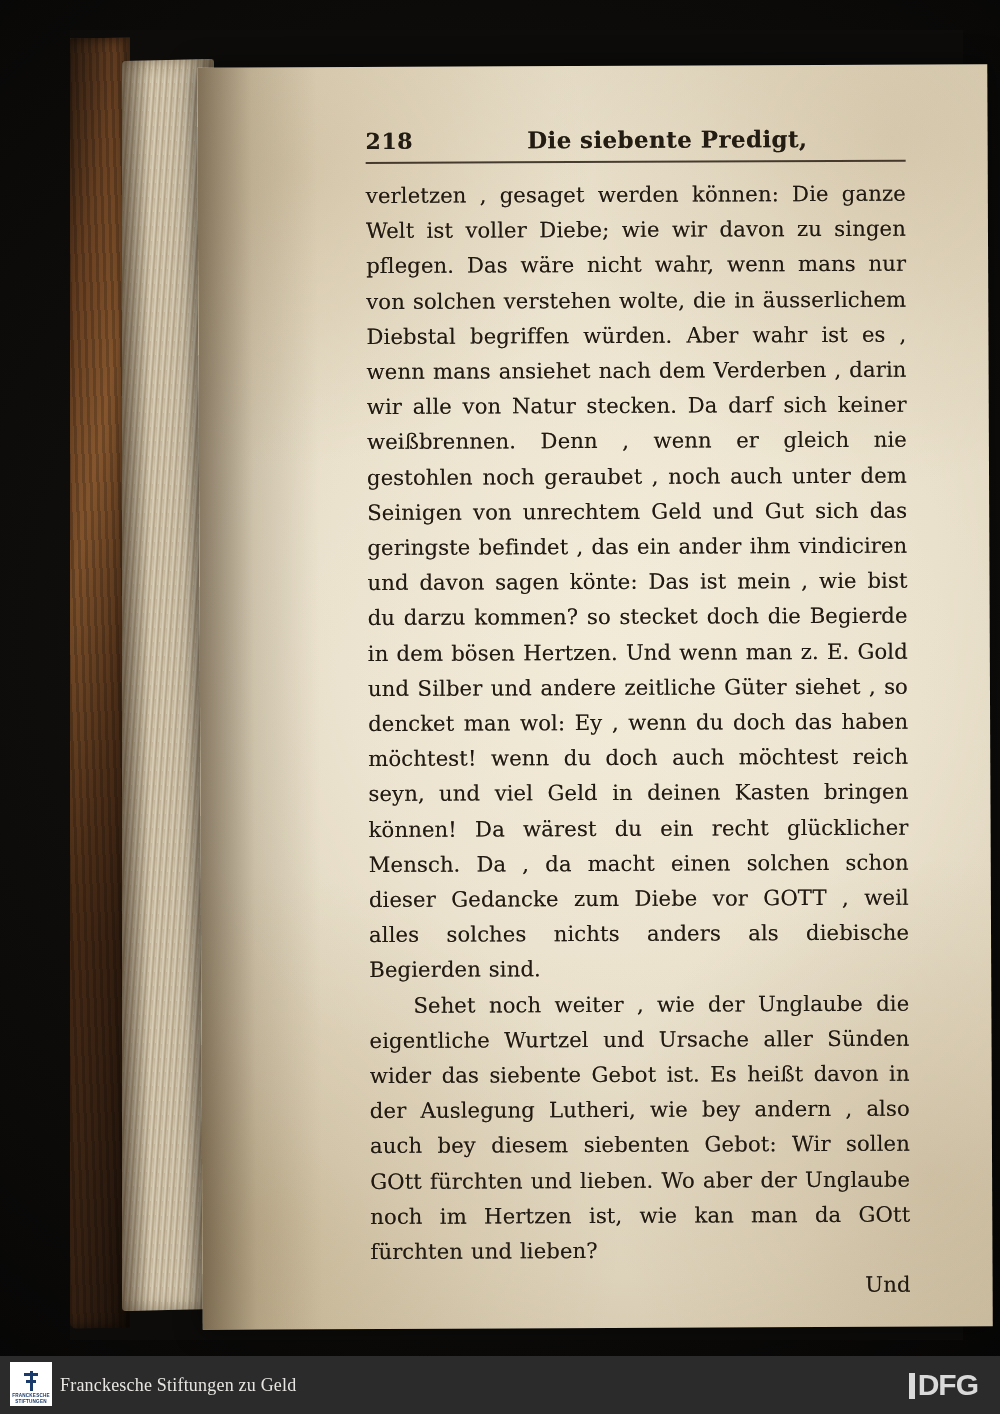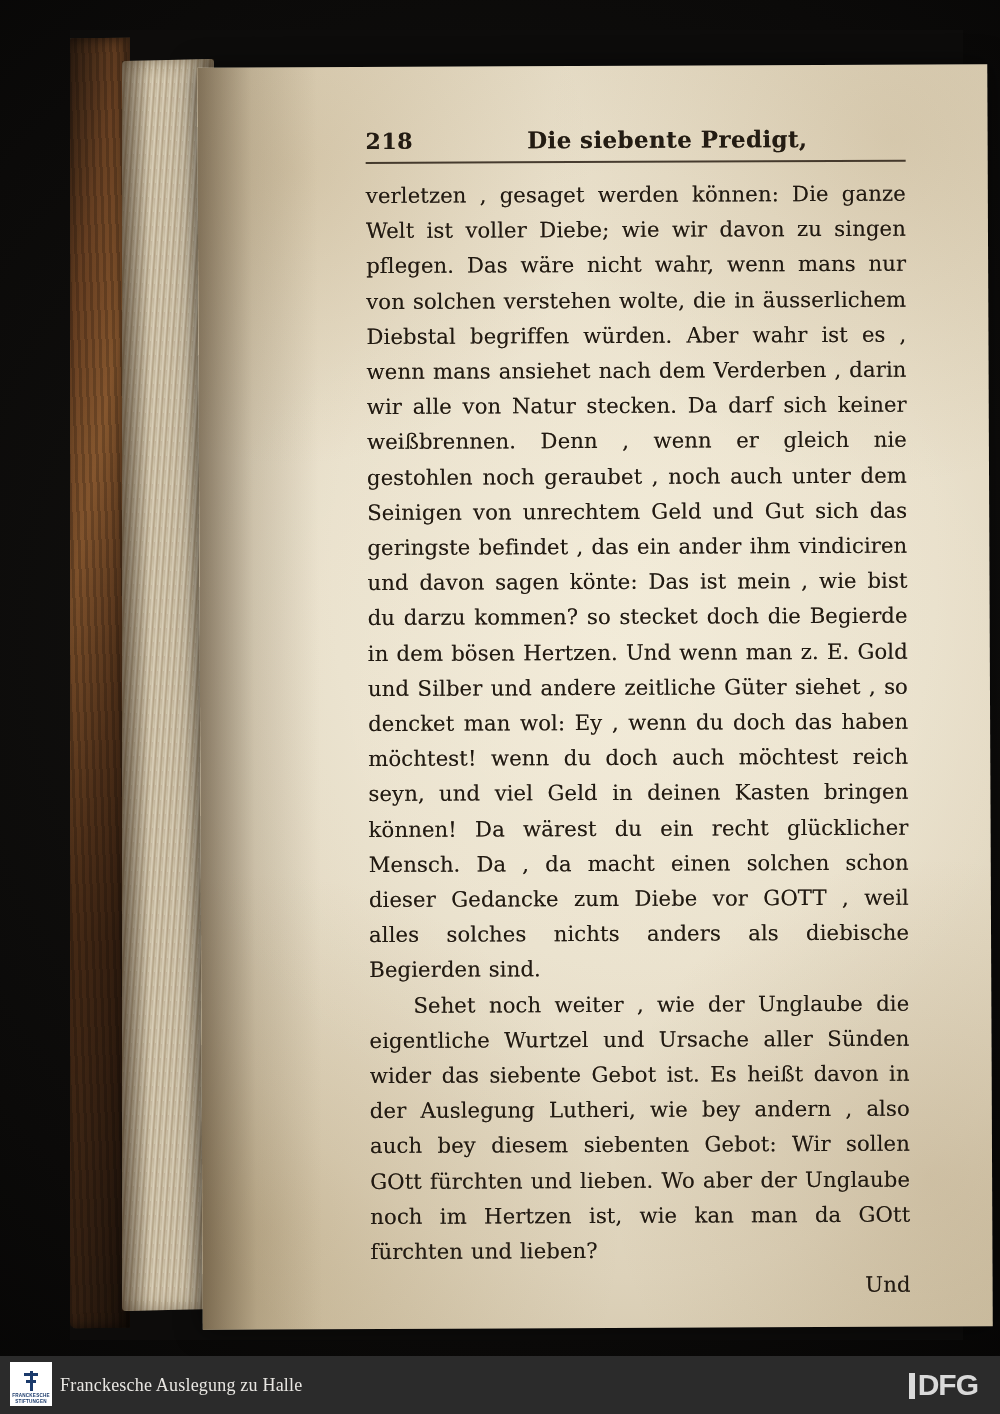--- a/index.html
+++ b/index.html
@@ -282,16 +282,16 @@
 
       </div>
     </div>
   </div>
 
   <div id="footer">
     <div id="fs-logo">
       <div class="mark"></div>
       <div class="logotext">FRANCKESCHE STIFTUNGEN</div>
     </div>
-    <div id="footer-credit">Franckesche Auslegung zu Halle</div>
+    <div id="footer-credit">Franckesche Stiftungen zu Geld</div>
     <div id="dfg-logo"><span class="bar"></span><span>DFG</span></div>
   </div>
 </div>
 
 </body></html>

